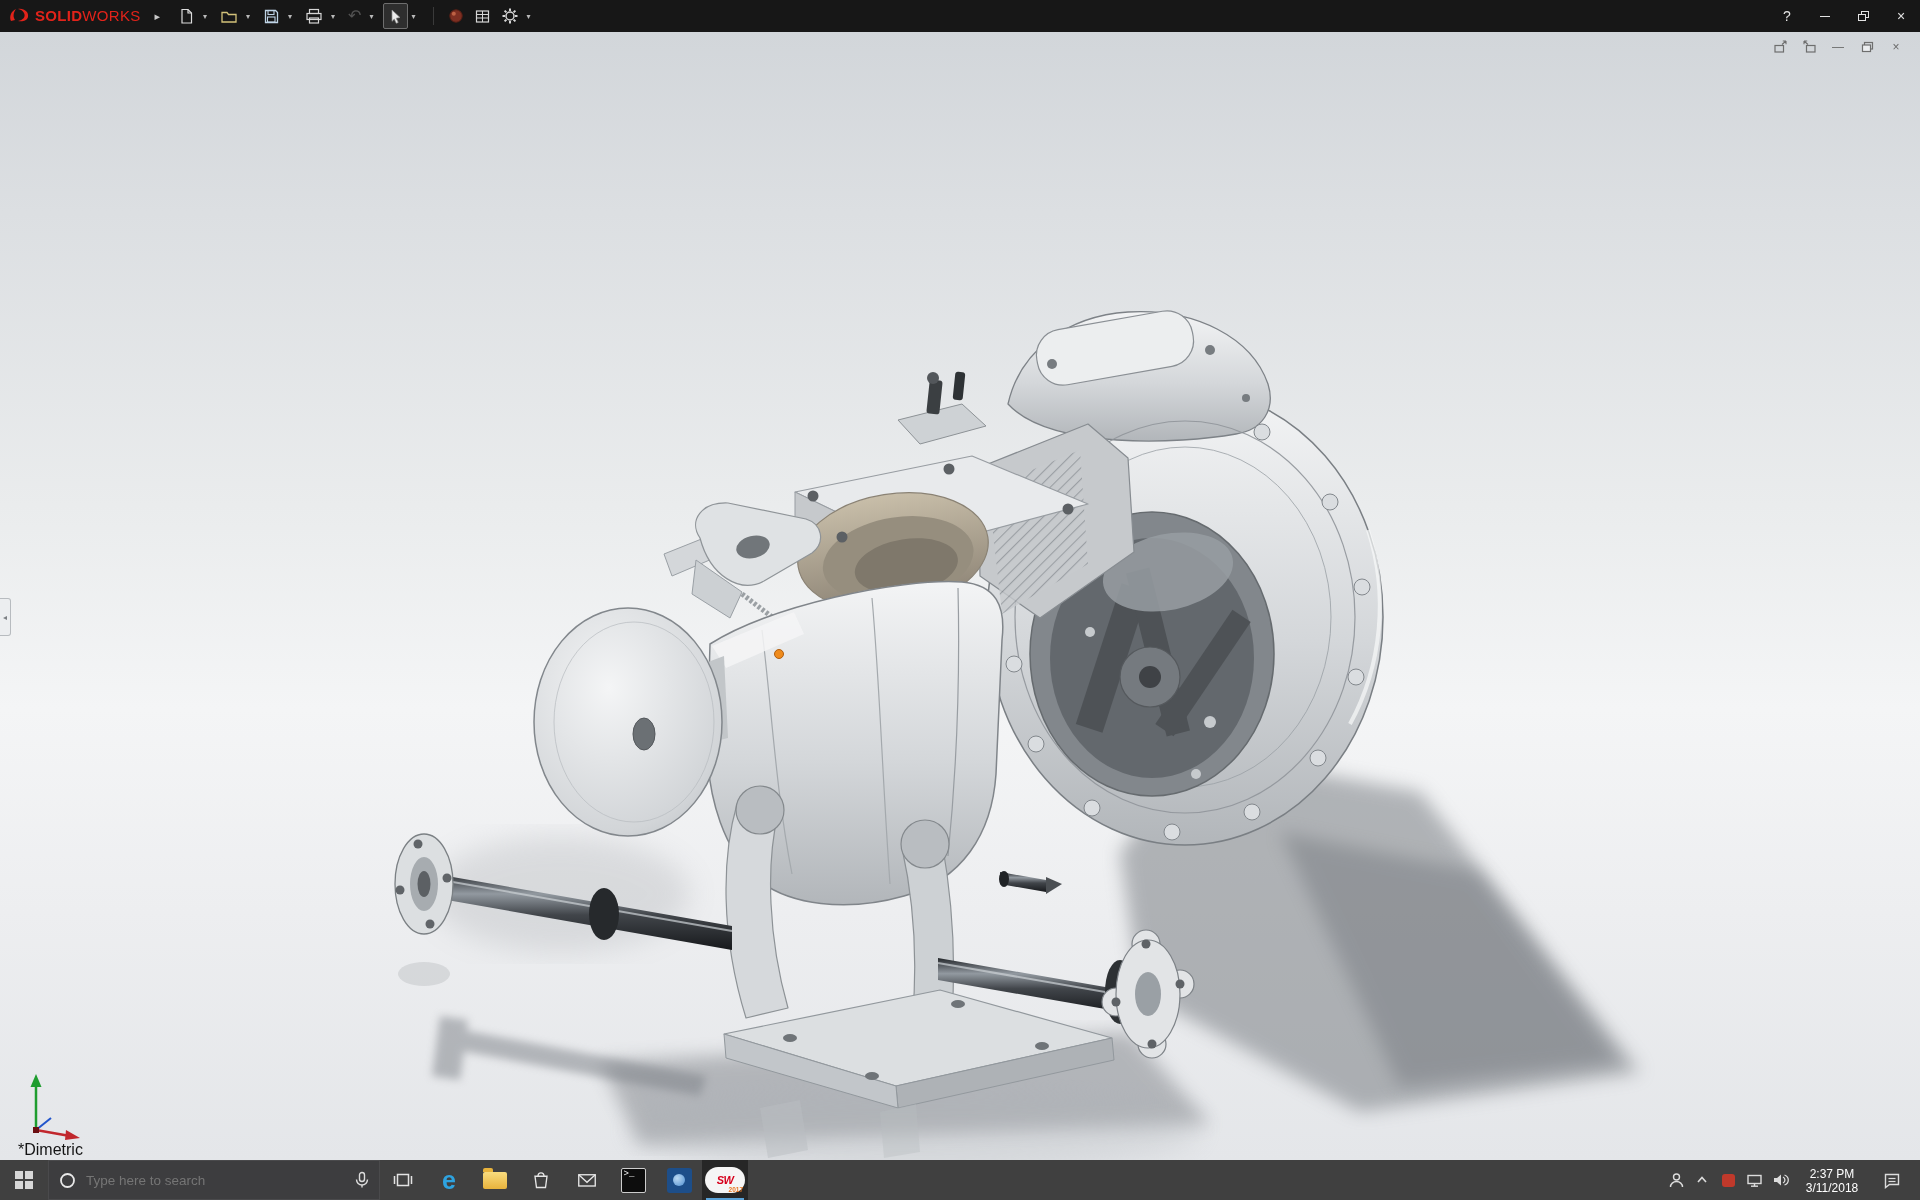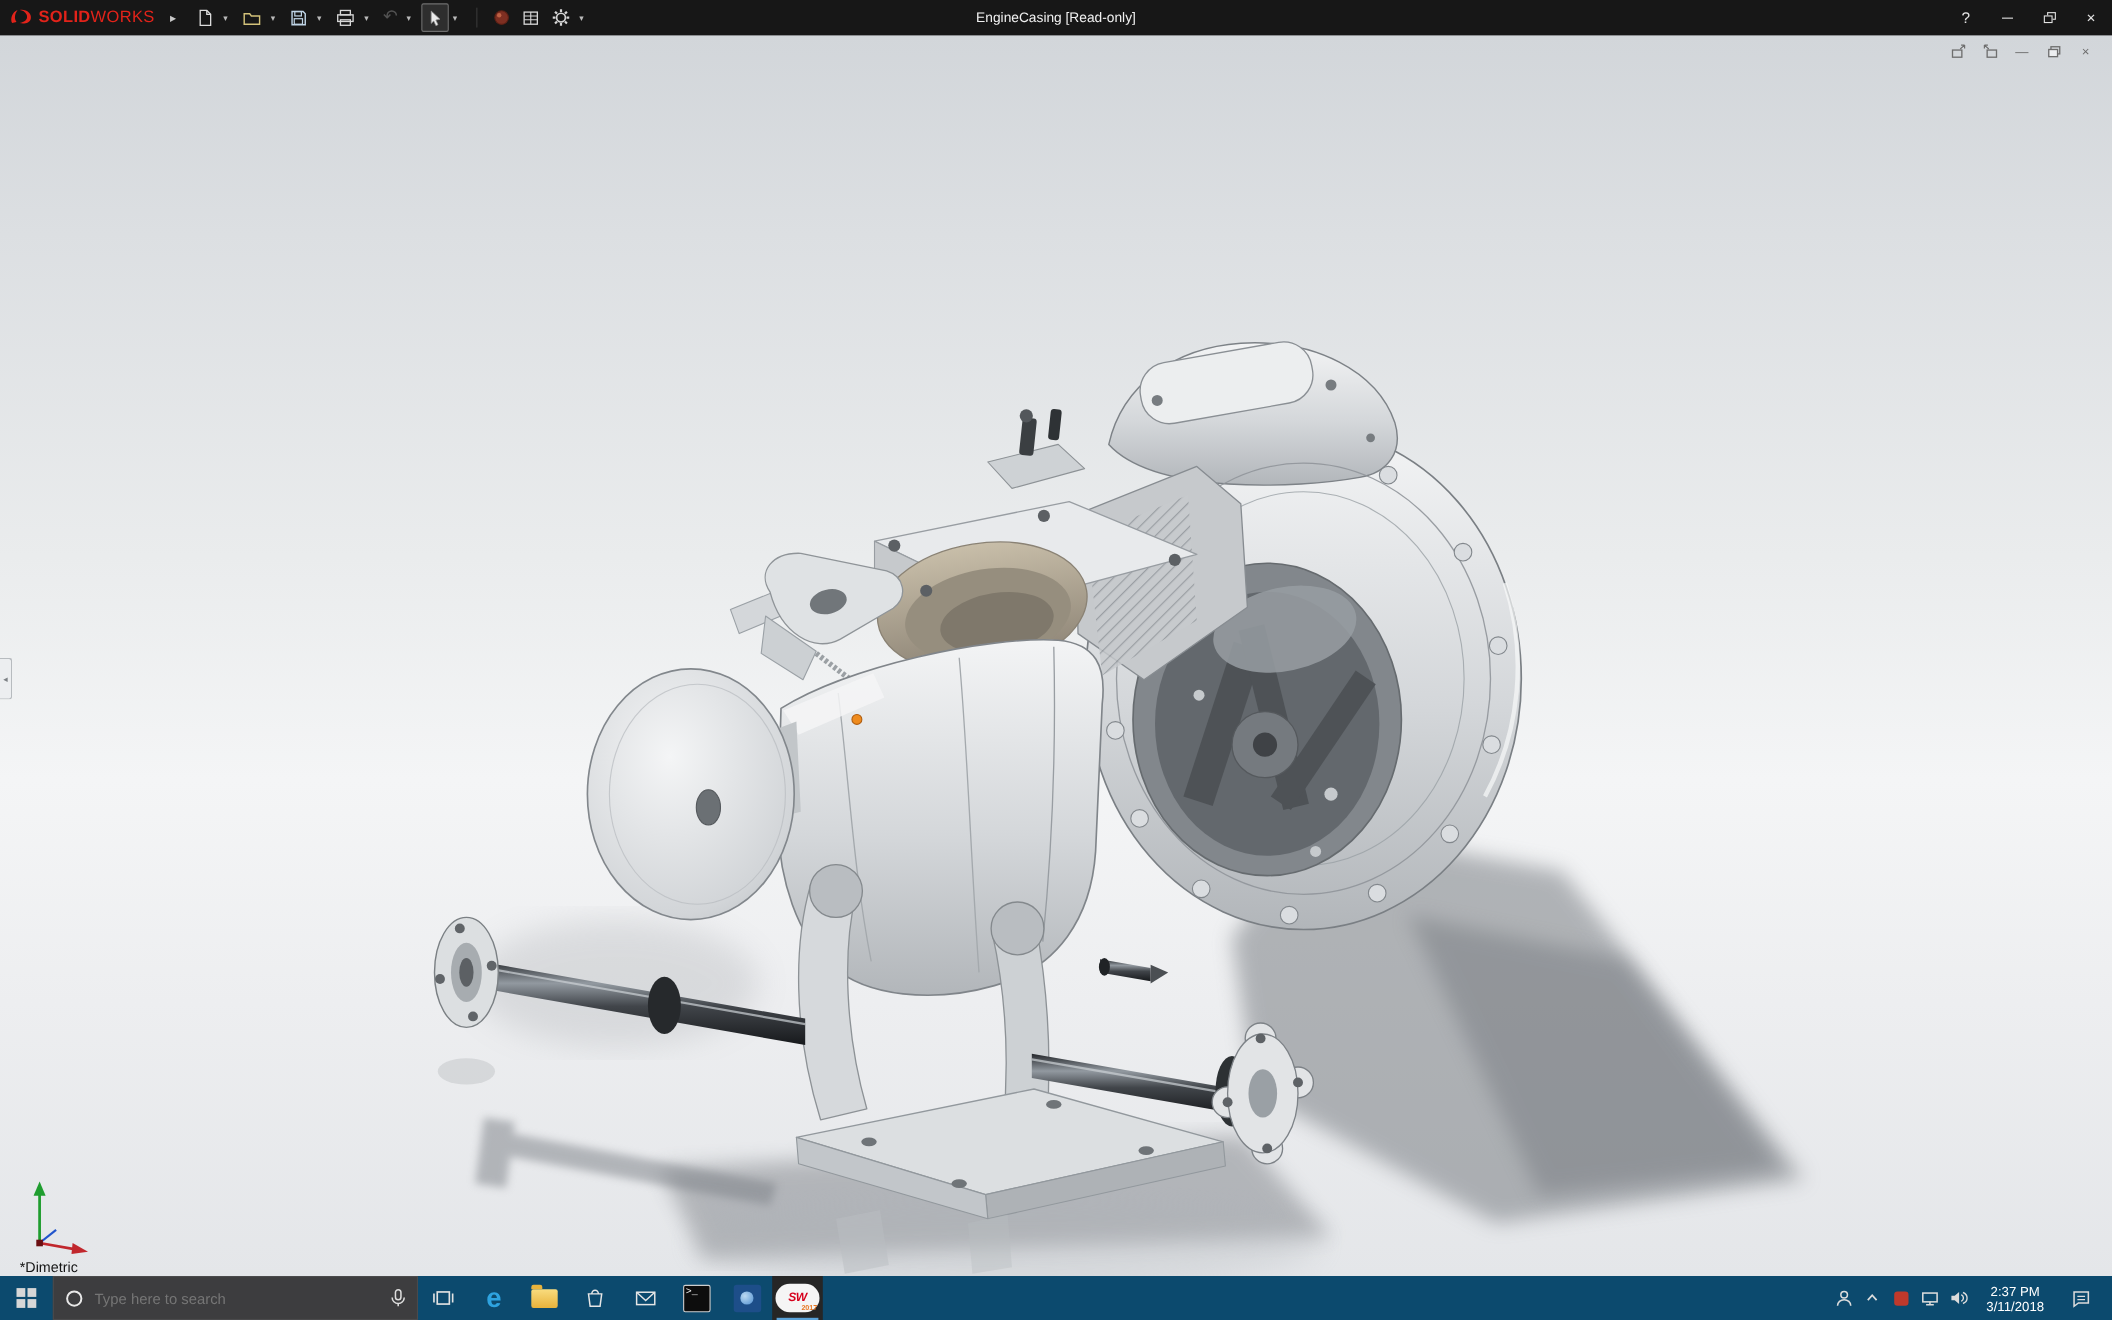--- a/index.html
+++ b/index.html
@@ -32,25 +32,25 @@
 
   
   .viewport{position:absolute;top:32px;left:0;width:1920px;height:1128px;overflow:hidden;
     background:linear-gradient(180deg,#d2d6da 0%,#dcdfe2 16%,#eaeced 42%,#f4f5f6 60%,#edeef0 78%,#e4e6e9 100%)}
   .model-svg{position:absolute;top:0;left:0}
   .doc-ctrls{position:absolute;top:6px;right:14px;display:flex;align-items:center;gap:9px;color:#6b6b6b;z-index:5}
   .doc-btn{width:20px;height:18px;display:flex;align-items:center;justify-content:center;font-size:12px}
   .collapse-tab{position:absolute;left:0;top:566px;width:11px;height:38px;background:#eceef0;
     border:1px solid #b7bbbf;border-left:none;border-radius:0 3px 3px 0;display:flex;align-items:center;justify-content:center;
     color:#7c8084;font-size:8px;z-index:5}
-  .orient-label{position:absolute;left:18px;bottom:1px;font-size:13px;color:#141414;z-index:5}
+  .orient-label{position:absolute;left:18px;bottom:1px;font-size:16px;color:#141414;z-index:5}
   .triad{position:absolute;left:20px;top:1036px;z-index:5}
 
   
-  .taskbar{position:absolute;bottom:0;left:0;width:1920px;height:40px;background:#0c4a6e;
+  .taskbar{position:absolute;bottom:0;left:0;width:1920px;height:40px;background:#404040;
     display:flex;align-items:stretch;color:#e8e8e8;z-index:50}
   .start-btn{width:48px;display:flex;align-items:center;justify-content:center}
   .win-logo{display:grid;grid-template-columns:8px 8px;grid-template-rows:8px 8px;gap:1.5px}
   .win-logo i{background:#d7d7d7;display:block}
   .search-box{width:332px;background:#3d3d3f;display:flex;align-items:center;gap:10px;padding:0 10px;border:1px solid #4a4a4c}
   .search-box input{flex:1;background:transparent;border:none;outline:none;color:#d9d9d9;font-size:13.5px;font-family:inherit}
   .tb-app{width:46px;display:flex;align-items:center;justify-content:center;position:relative}
   .tb-app.active{background:#262626}
   .tb-app.active::after{content:"";position:absolute;left:4px;right:4px;bottom:0;height:2px;background:#5aa2d8}
   .edge-e{color:#2ea3e0;font-size:25px;font-weight:700;line-height:1}
@@ -156,21 +156,20 @@
           <line x1="3.6" y1="3.6" x2="5.4" y2="5.4"></line>
             <line x1="12.6" y1="12.6" x2="14.4" y2="14.4"></line>
           <line x1="14.4" y1="3.6" x2="12.6" y2="5.4"></line>
             <line x1="5.4" y1="12.6" x2="3.6" y2="14.4"></line>
         </g>
       </svg>
     </div>
       <span class="caret">▾</span>
   </div>
 
-  <div class="title-center">EngineCasing [Read-only]</div>
 
   <div class="win-ctrls">
     <div class="win-btn">?</div>
     <div class="win-btn">
         <span class="min-line"></span>
       </div>
     <div class="win-btn">
         <span class="restore-glyph">
           <i></i>
           <i></i>

